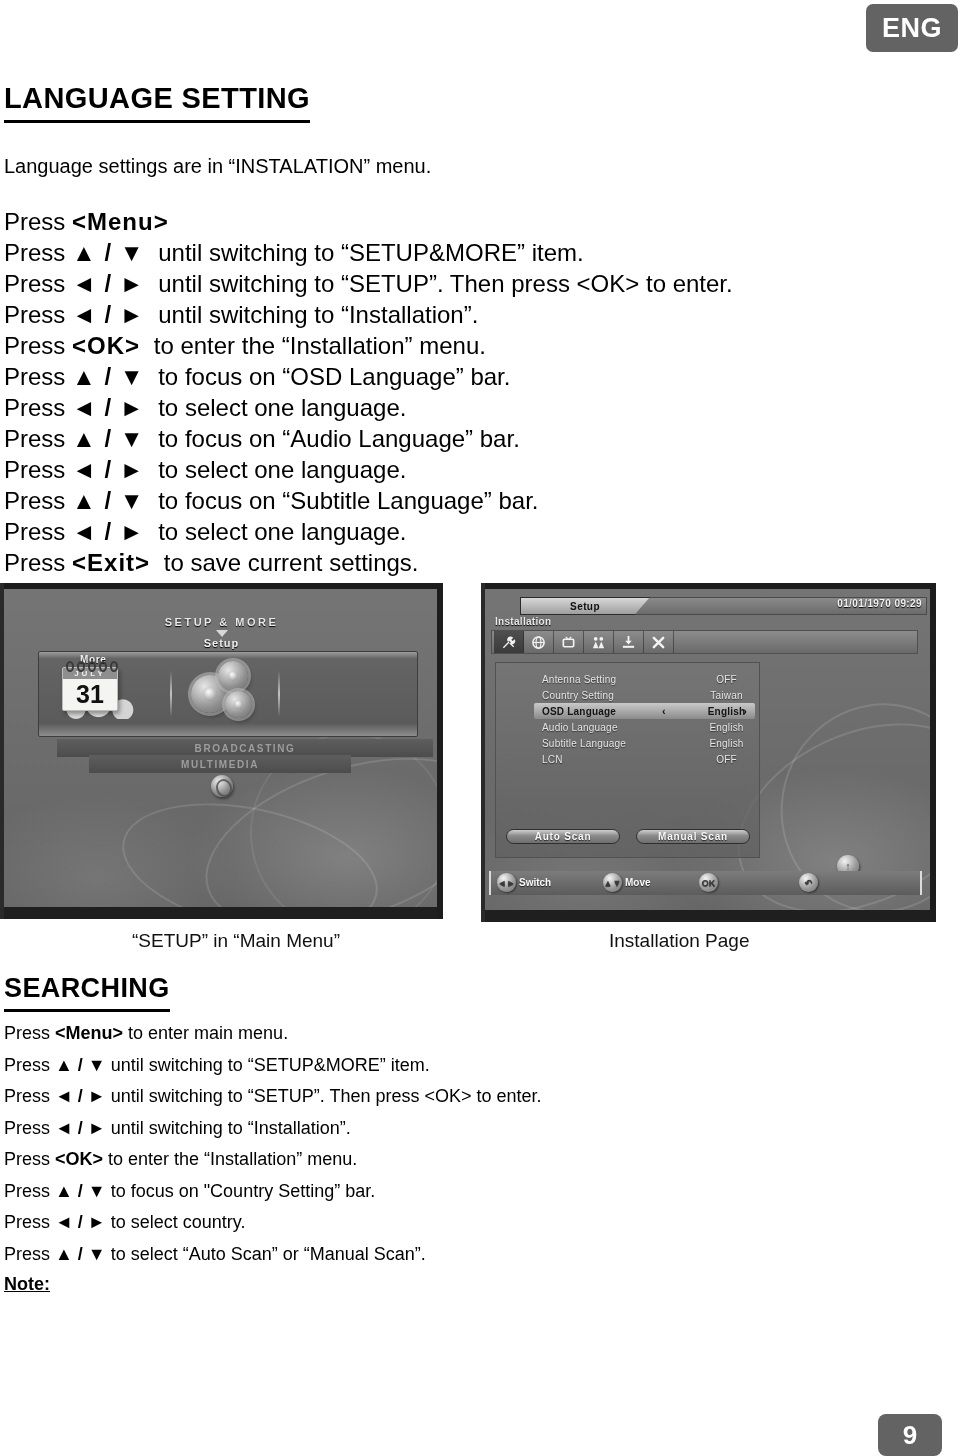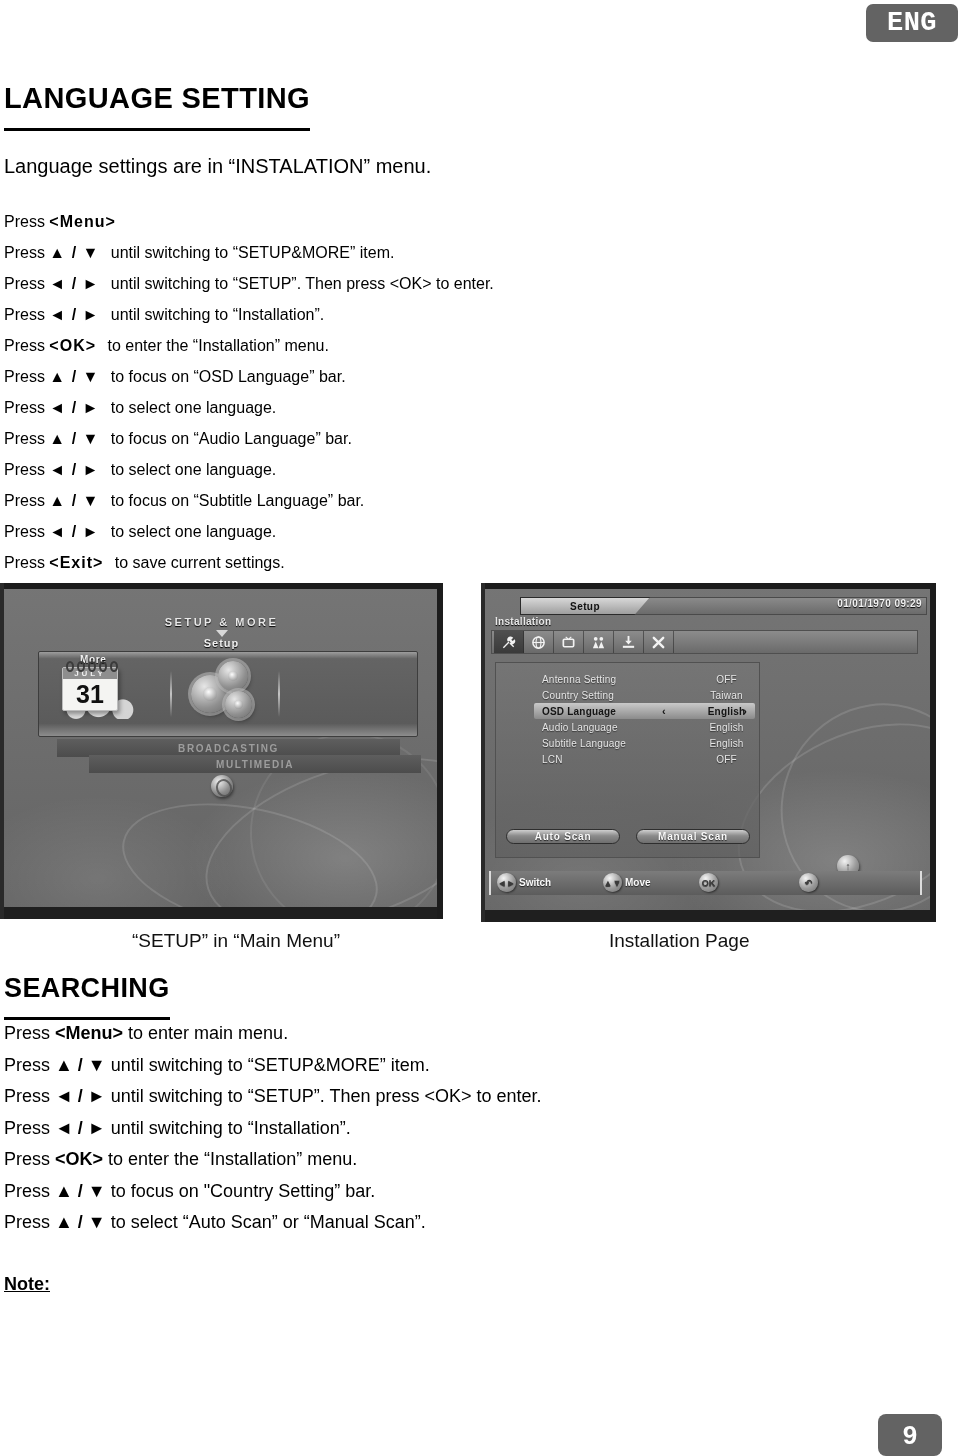--- a/index.html
+++ b/index.html
@@ -8,54 +8,54 @@
     width:960px; height:1456px;
     background:#ffffff;
     font-family:"Liberation Sans", sans-serif;
     color:#000;
     position:relative;
     overflow:hidden;
   }
 
   
   .eng-badge{
-    position:absolute; left:866px; top:4px; width:92px; height:38px;
+    position:absolute; left:866px; top:4px; width:92px; height:48px;
     background:#636363; border-radius:7px;
     color:#fff; font-size:27px; font-weight:bold; letter-spacing:.5px;
     display:flex; align-items:center; justify-content:center;
-    font-family:Liberation Mono, monospace;
+    font-family:Liberation Sans, sans-serif;
   }
   .page-badge{
     position:absolute; left:878px; top:1414px; width:64px; height:42px;
     background:#636363; border-radius:8px;
     color:#fff; font-size:26px; font-weight:bold;
     display:flex; align-items:center; justify-content:center;
   }
 
   
   .h-title{
     position:absolute; font-size:29px; font-weight:bold;
     letter-spacing:.4px; white-space:nowrap;
-    border-bottom:3px solid #000; padding-bottom:13px;
+    border-bottom:3px solid #000; padding-bottom:5px;
     display:inline-block;
   }
   #lang-title{ left:4px; top:82px; }
   #search-title{ left:4px; top:973px; font-size:27px; }
 
   .intro-line{
     position:absolute; left:4px; top:155px;
     font-size:20px; white-space:nowrap;
   }
 
   
   #steps-top{
     position:absolute; left:4px; top:206px; width:620px;
   }
   #steps-top .step{
-    font-size:16px; line-height:31px; white-space:nowrap;
+    font-size:24px; line-height:31px; white-space:nowrap;
   }
   #steps-top .arrows{ letter-spacing:1px; }
   #steps-top .gap{ display:inline-block; width:7px; }
   .b{ font-weight:bold; }
 
   
   #steps-bottom{
     position:absolute; left:4px; top:1018px; width:700px;
   }
   #steps-bottom .step{
@@ -155,22 +155,22 @@
   .gear.g2{ left:33px; top:2px; width:30px; height:30px; }
   .gear.g3{ left:40px; top:32px; width:27px; height:27px; }
   .gear .hub{ position:absolute; inset:32%; border-radius:50%;
     background:radial-gradient(circle at 40% 35%, #fdfdfd, #7d7d7d); }
   .lm-bar{
     position:absolute; height:18px;
     background:linear-gradient(180deg,#5e5e5e,#4c4c4c);
     color:#9d9d9d; font-size:10px; font-weight:bold; letter-spacing:1.6px;
     display:flex; align-items:center; justify-content:center;
   }
-  .lm-bar.b1{ left:57px; width:343px; top:156px; }
-  .lm-bar.b2{ left:89px; width:332px; top:172px; }
+  .lm-bar.b1{ left:57px; width:376px; top:156px; }
+  .lm-bar.b2{ left:89px; width:262px; top:172px; }
   .lm-globe{
     position:absolute; left:50%; top:192px; transform:translateX(-50%);
     width:22px; height:22px; border-radius:50%;
     background:radial-gradient(circle at 35% 30%, #efefef, #8c8c8c 55%, #5b5b5b 100%);
     box-shadow:1px 2px 3px rgba(0,0,0,.45);
   }
   .lm-globe:after{
     content:""; position:absolute; left:5px; top:4px; width:12px; height:14px;
     border-radius:50%; border:2px solid #4e4e4e; opacity:.8; transform:rotate(-18deg);
   }
@@ -477,20 +477,21 @@
 <div class="caption" id="cap-right">Installation Page</div>
 
 <div class="h-title" id="search-title">SEARCHING</div>
 <div id="steps-bottom">
     <div class="step"><span>Press </span><span class="b arrows">&lt;Menu&gt;</span><span class="gap"></span><span> to enter main menu.</span></div>
     <div class="step"><span>Press </span><span class="b arrows">▲ / ▼</span><span class="gap"></span><span> until switching to “SETUP&amp;MORE” item.</span></div>
     <div class="step"><span>Press </span><span class="b arrows">◄ / ►</span><span class="gap"></span><span> until switching to “SETUP”. Then press &lt;OK&gt; to enter.</span></div>
     <div class="step"><span>Press </span><span class="b arrows">◄ / ►</span><span class="gap"></span><span> until switching to “Installation”.</span></div>
     <div class="step"><span>Press </span><span class="b arrows">&lt;OK&gt;</span><span class="gap"></span><span> to enter the “Installation” menu.</span></div>
     <div class="step"><span>Press </span><span class="b arrows">▲ / ▼</span><span class="gap"></span><span> to focus on "Country Setting” bar.</span></div>
+    <div class="step"><span>Press </span><span class="b arrows">◄ / ►</span><span class="gap"></span><span> to select country.</span></div>
     <div class="step"><span>Press </span><span class="b arrows">▲ / ▼</span><span class="gap"></span><span> to select “Auto Scan” or “Manual Scan”.</span></div>
   </div>
 
 <div id="note-block">
   <div id="note-label">Note:</div>
 </div>
 
 <div class="page-badge">9</div>
 
 </body></html>

